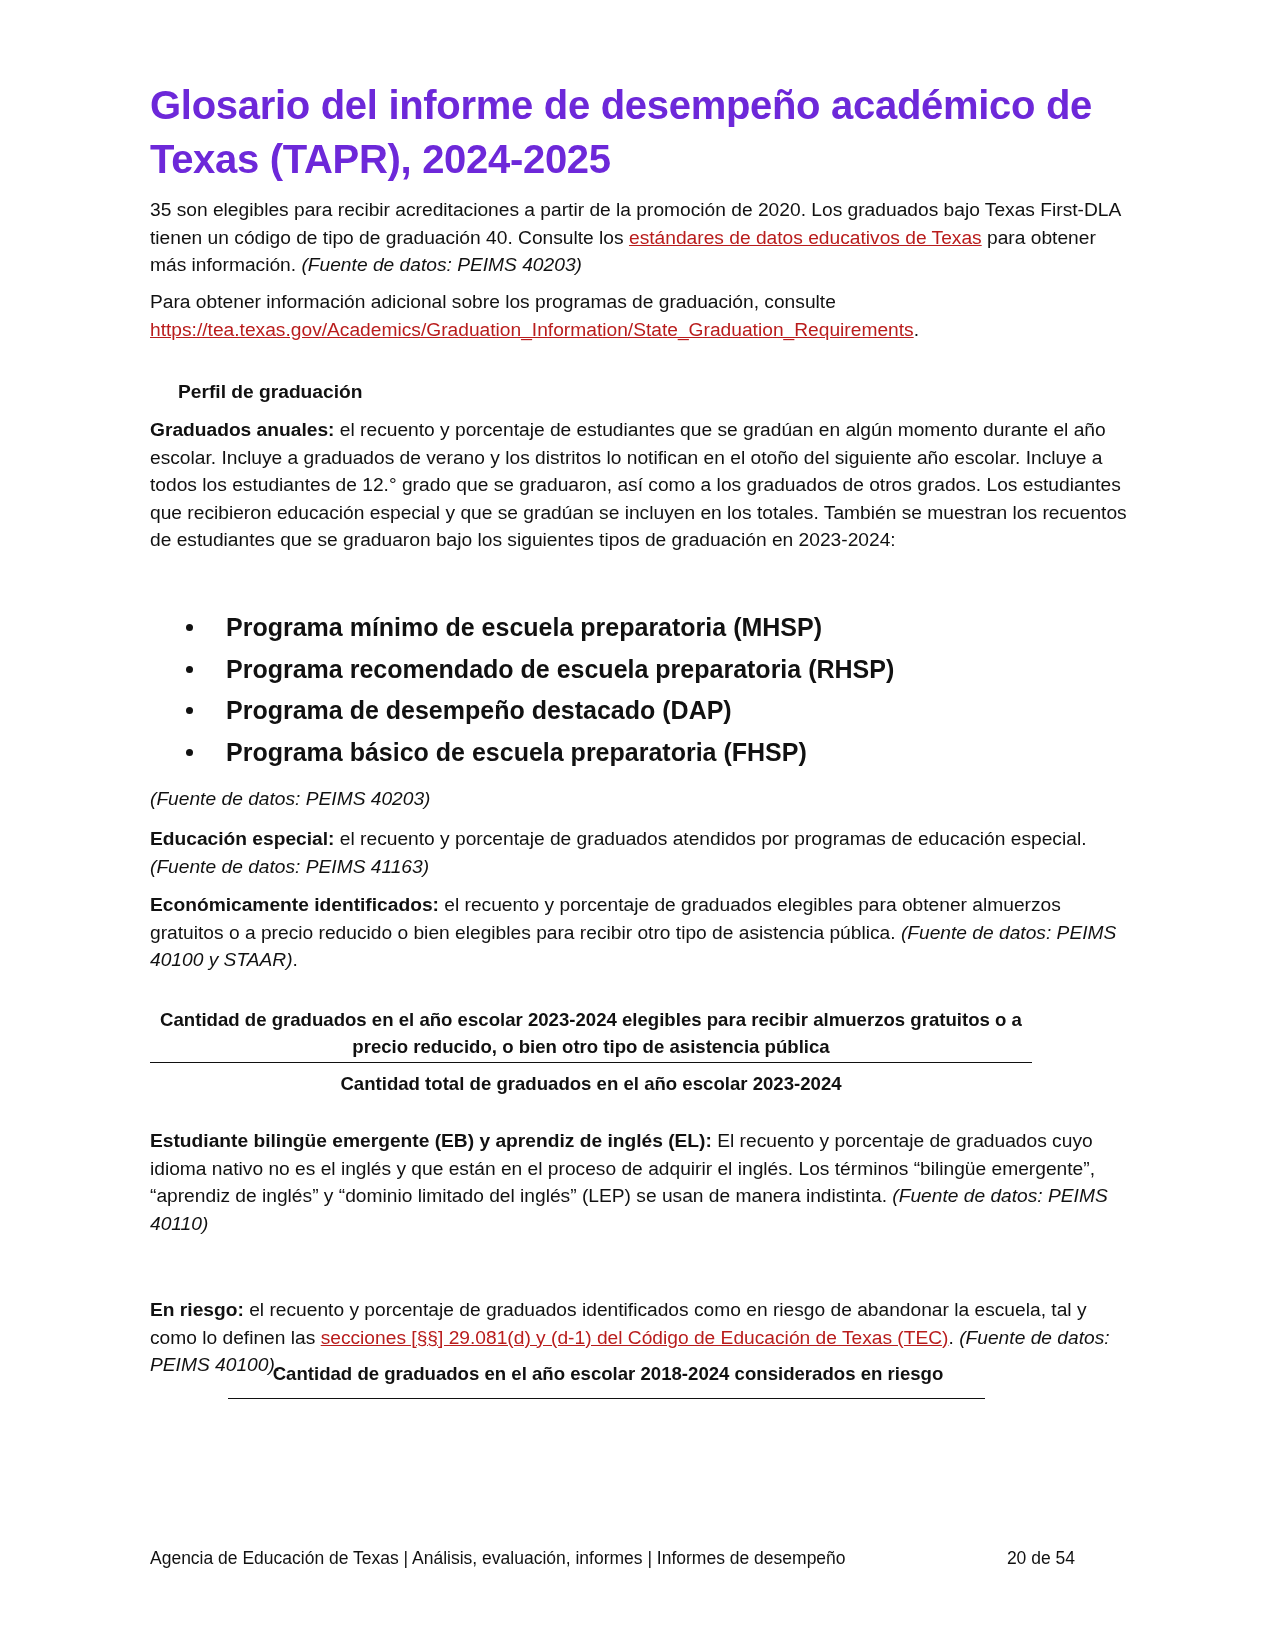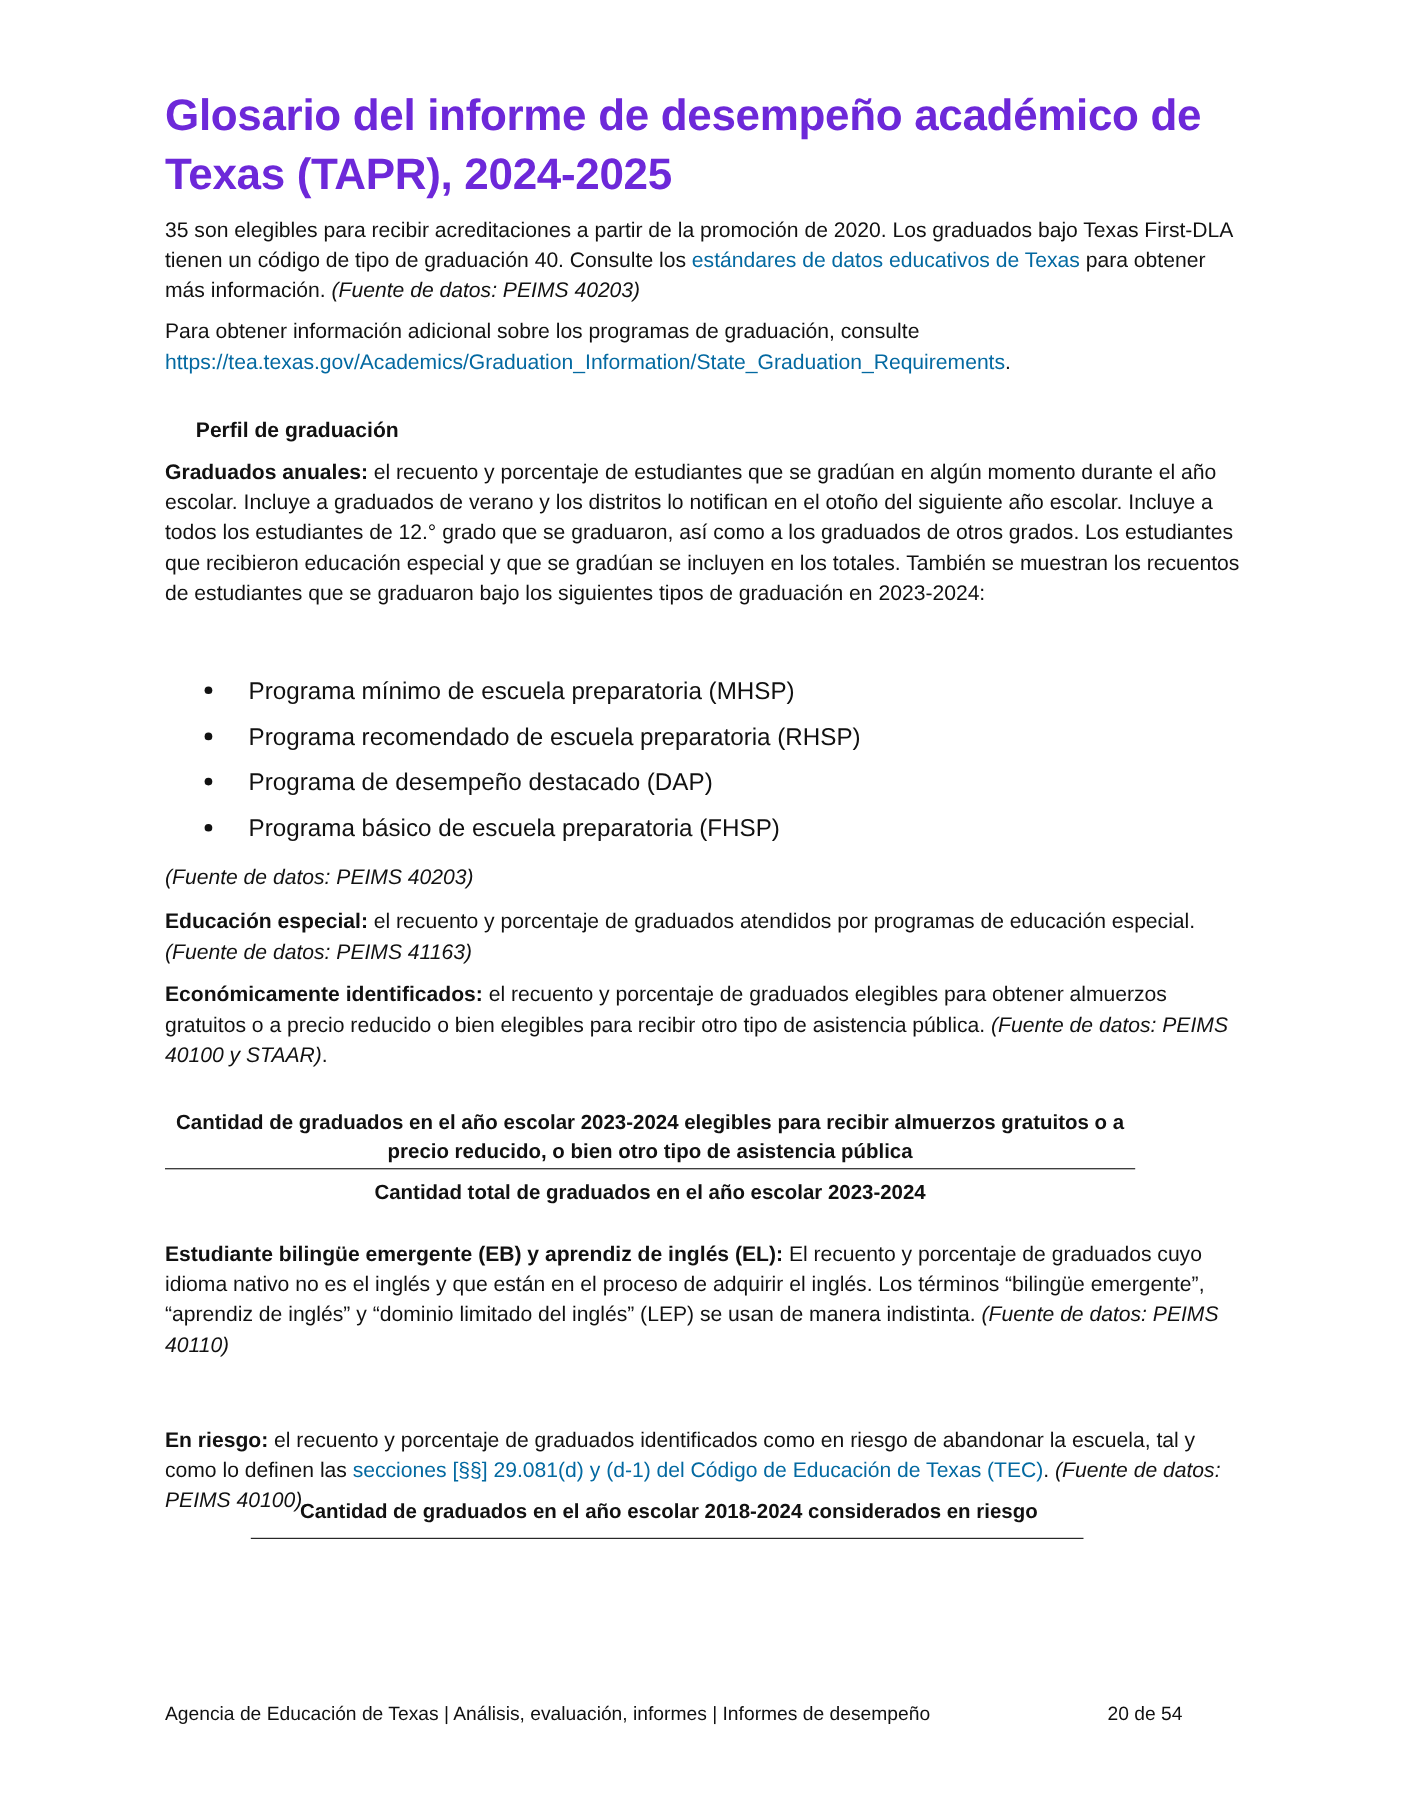--- a/index.html
+++ b/index.html
@@ -7,26 +7,26 @@
     width: 1275px; height: 1650px; position: relative; overflow: hidden;
     font-family: "Liberation Sans", sans-serif; color: #111111;
   }
   .page { position: absolute; left: 150px; top: 0; width: 980px; }
   h1 {
     margin: 0; position: absolute; top: 78px; left: 0; width: 980px;
     font-size: 40px; line-height: 54px; font-weight: bold; color: #6d28d9;
     letter-spacing: -0.3px;
   }
   .p { position: absolute; left: 0; width: 980px; font-size: 19.2px; line-height: 27.5px; }
-  a, .link { color: #0369a1; }
+  a, .link { color: #b91c1c; text-decoration: underline; }
   .it { font-style: italic; }
   .b { font-weight: bold; }
   .sub { font-weight: bold; margin-left: 28px; }
   ul.bullets { position: absolute; left: 0; top: 614px; margin: 0; padding: 0; list-style: none; width: 980px; }
-  ul.bullets li { position: relative; padding-left: 76px; font-size: 22px; line-height: 27px; height: 41.5px; }
+  ul.bullets li { position: relative; padding-left: 76px; font-size: 25px; line-height: 27px; height: 41.5px; font-weight: bold; }
   ul.bullets li .dot { position: absolute; left: 36px; top: 10px; width: 7px; height: 7px; border-radius: 50%; background: #111; }
   .caption { position: absolute; text-align: center; font-weight: bold; font-size: 18.6px; line-height: 27px; }
   .rule { position: absolute; height: 0; border-top: 1.3px solid #111; }
   .footer { position: absolute; top: 1546px; left: 0; width: 980px; font-size: 17.5px; line-height: 24px; }
   .footer .right { position: absolute; right: 55px; top: 0; }
 </style>
 </head>
 <body>
 
 <div class="page">

